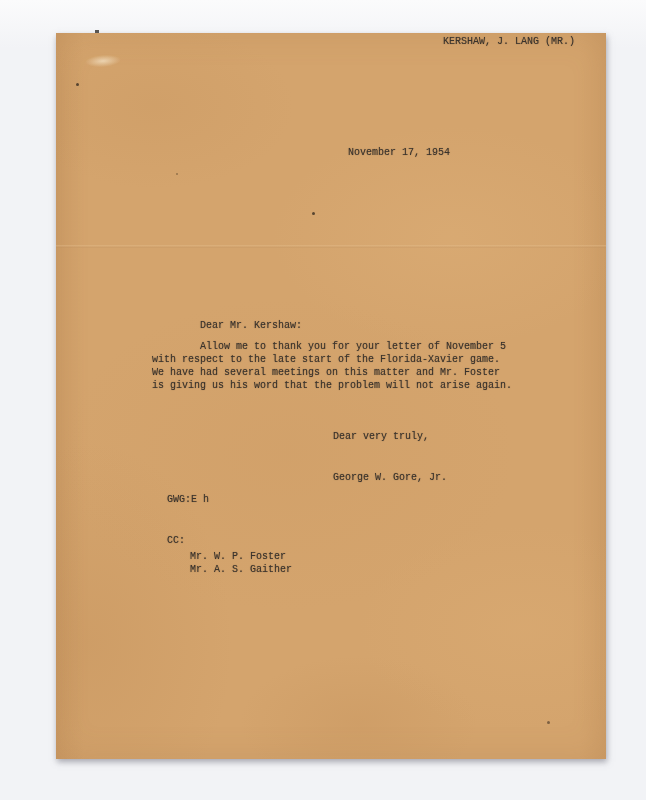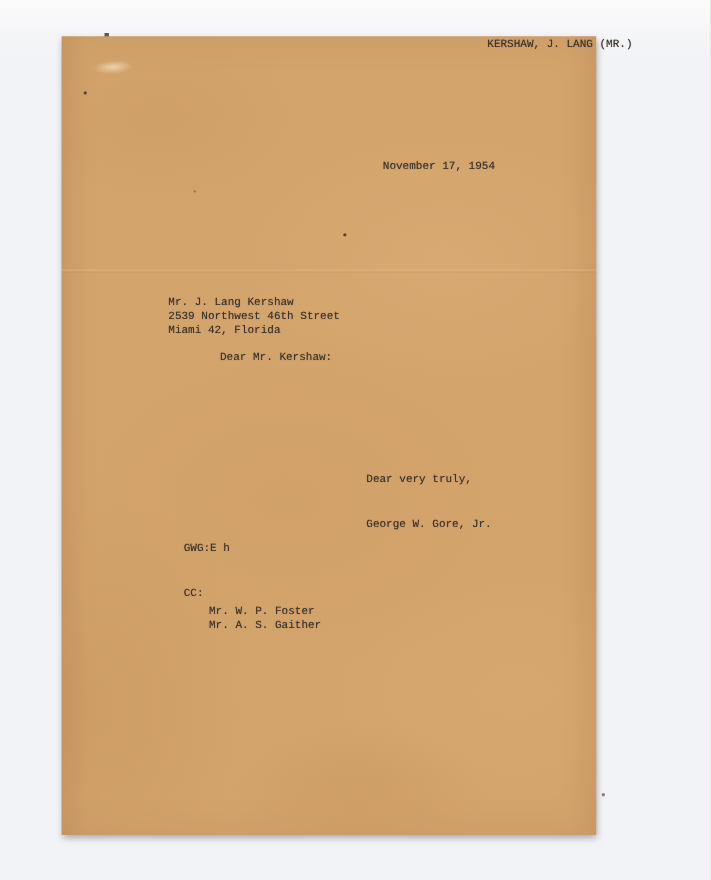--- a/index.html
+++ b/index.html
@@ -12,21 +12,21 @@
     width: 646px;
     height: 800px;
     background: linear-gradient(180deg, #fbfbfc 0%, var(--background, #f2f3f6) 6%, var(--background, #f2f3f6) 100%);
     overflow: hidden;
     font-family: "Liberation Mono", "DejaVu Sans Mono", monospace;
   }
   .paper {
     position: absolute;
     left: 56px;
     top: 33px;
-    width: 486px;
+    width: 550px;
     height: 726px;
     background:
       radial-gradient(ellipse 200px 120px at 18% 10%, rgba(188,138,84,0.16), transparent 70%),
       radial-gradient(ellipse 260px 160px at 72% 28%, rgba(233,190,134,0.20), transparent 70%),
       radial-gradient(ellipse 320px 220px at 42% 58%, rgba(196,144,88,0.14), transparent 72%),
       radial-gradient(ellipse 240px 150px at 85% 82%, rgba(230,184,126,0.18), transparent 70%),
       radial-gradient(ellipse 200px 280px at 6% 84%, rgba(182,130,76,0.20), transparent 72%),
       radial-gradient(ellipse 160px 90px at 55% 95%, rgba(180,128,74,0.16), transparent 75%),
       linear-gradient(90deg, rgba(166,116,66,0.14) 0%, rgba(0,0,0,0) 5%, rgba(0,0,0,0) 95%, rgba(166,116,66,0.10) 100%),
       var(--paper, #d4a46d);
@@ -101,26 +101,27 @@
     <div class="smudge"></div>
     <span class="speck s1"></span>
     <span class="speck s2"></span>
     <span class="speck s3"></span>
     <span class="speck s4"></span>
 
     <div class="typed filing-label">KERSHAW, J. LANG (MR.)</div>
 
     <div class="typed letter-date">November 17, 1954</div>
 
-    <div class="typed recipient">Mr. J. Lang Kershaw
-2539 Northwest 46th Street
-Miami 42, Florida</div>
 
     <div class="typed salutation">Dear Mr. Kershaw:</div>
 
+    <div class="typed para1">        Allow me to thank you for your letter of November 5
+with respect to the late start of the Florida-Xavier game.
+We have had several meetings on this matter and Mr. Foster
+is giving us his word that the problem will not arise again.</div>
 
 
     <div class="typed closing">Dear very truly,</div>
 
     <div class="typed signature">George W. Gore, Jr.</div>
 
     <div class="typed ref-initials">GWG:E h</div>
 
     <div class="typed cc-label">CC:</div>
 

